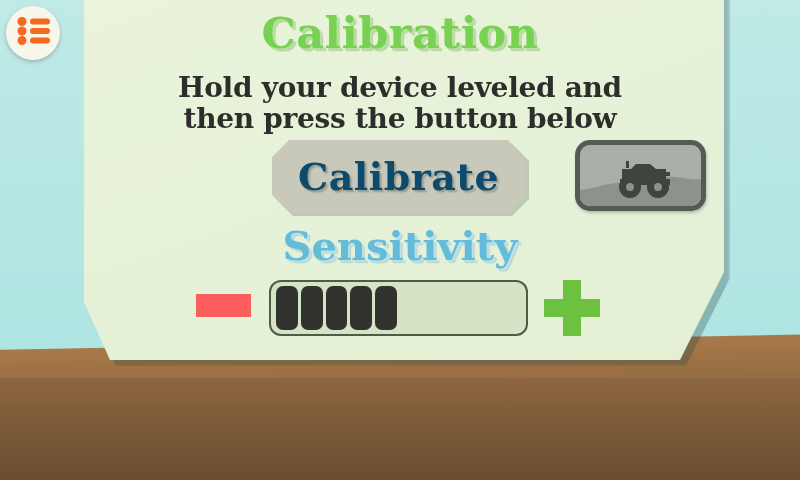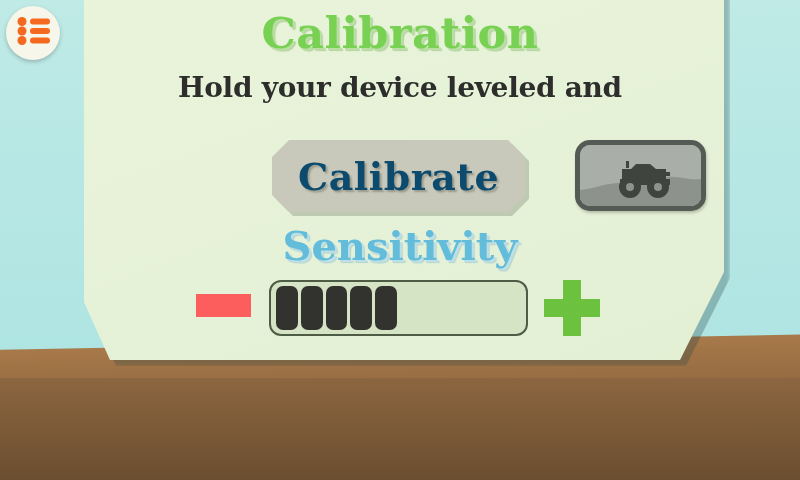--- a/index.html
+++ b/index.html
@@ -215,20 +215,21 @@
   <div class="ground"></div>
   <div class="ground-flat"></div>
 
   <div class="panel-shadow"></div>
   <div class="panel"></div>
 
   <div class="title no-select">Calibration</div>
 
   <div class="subtitle no-select">
     <span class="line1">Hold your device leveled and</span>
+    <span class="line2">then press the button below</span>
   </div>
 
   <div class="menu-btn">
     <span class="menu-glyph">
       <svg width="34" height="28" viewBox="0 0 34 28">
         <circle cx="6" cy="4.5" r="4.5" fill="#f4691f"></circle>
         <circle cx="6" cy="14" r="4.5" fill="#f4691f"></circle>
         <circle cx="6" cy="23.5" r="4.5" fill="#f4691f"></circle>
         <rect x="14" y="1.5" width="20" height="6" rx="3" fill="#f4691f"></rect>
         <rect x="14" y="11" width="20" height="6" rx="3" fill="#f4691f"></rect>

